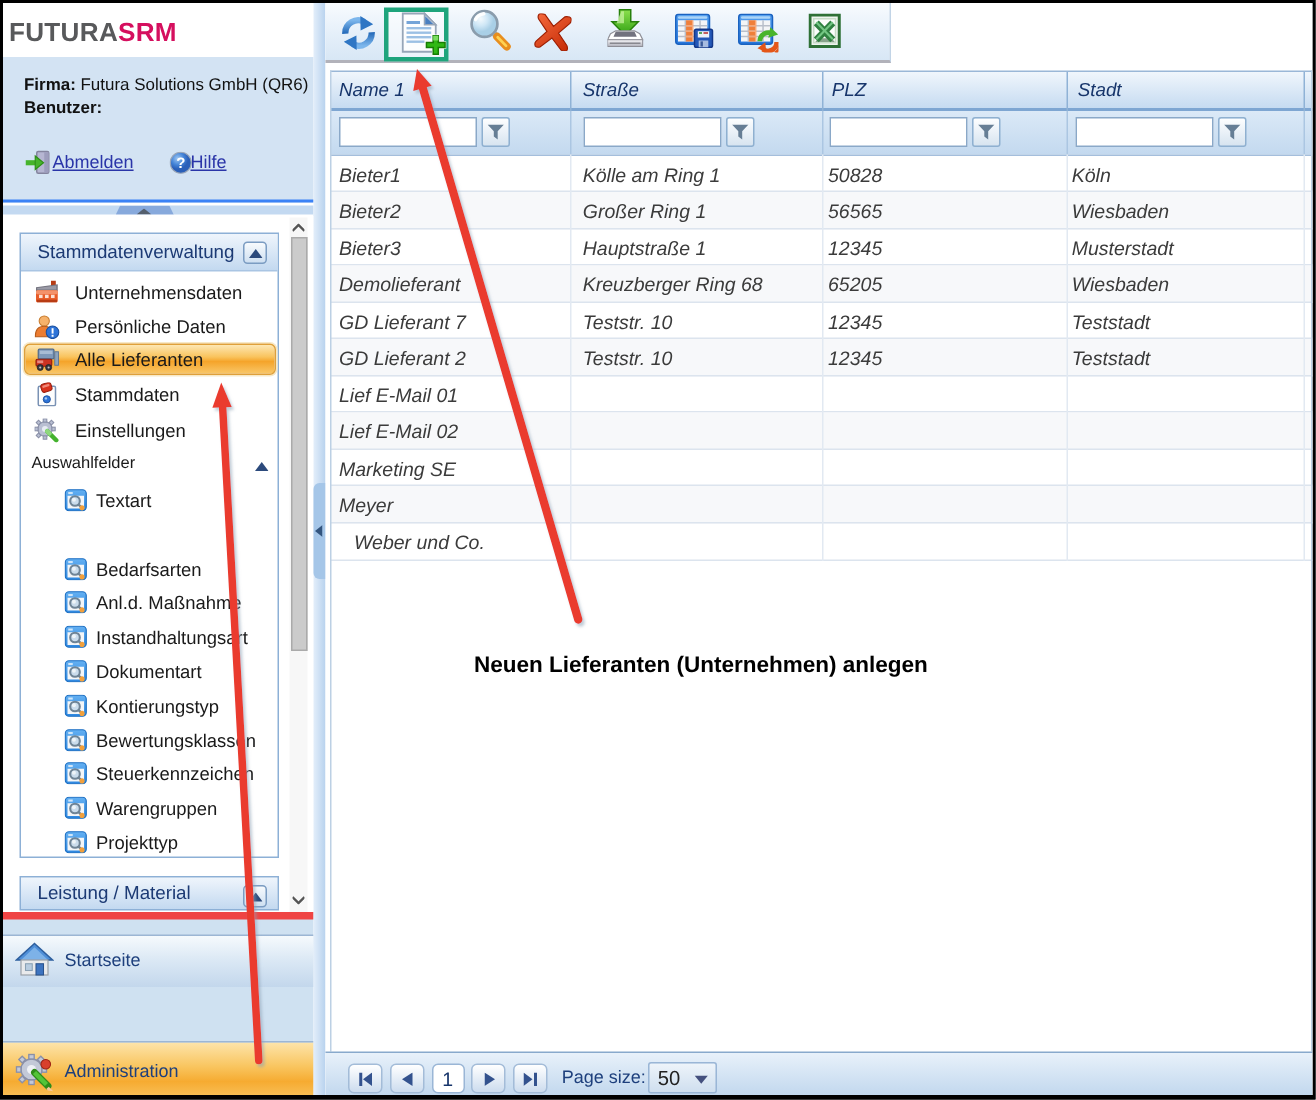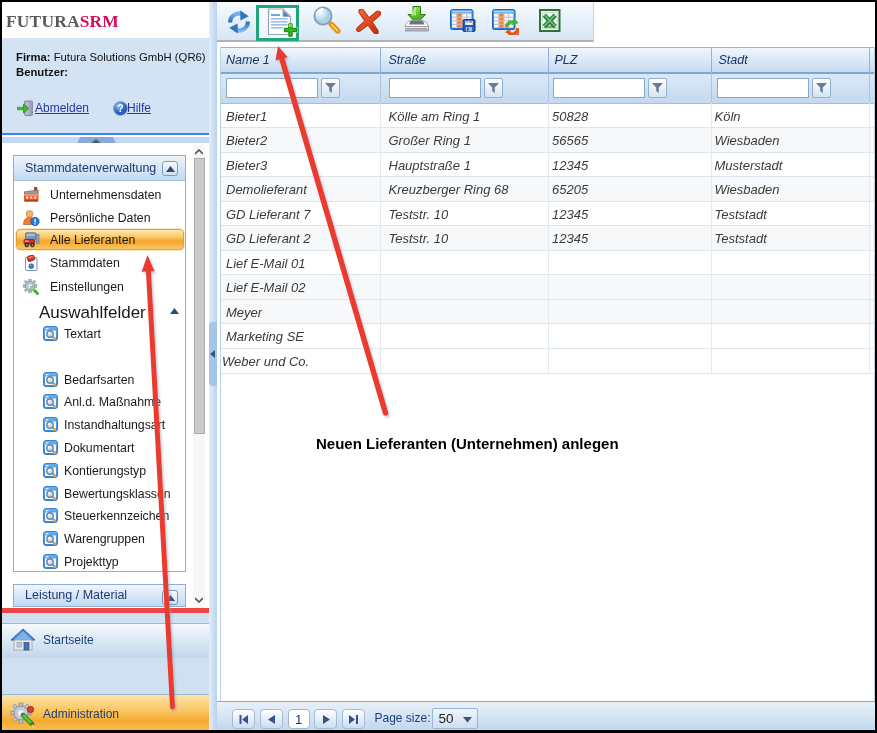--- a/index.html
+++ b/index.html
@@ -3,21 +3,21 @@
 <meta charset="utf-8">
 <style>
 * { margin:0; padding:0; box-sizing:border-box; }
 html,body { width:877px; height:733px; background:#000; overflow:hidden; }
 body { font-family:"Liberation Sans", sans-serif; }
 #wrap { position:absolute; left:2px; top:2px; width:872.5px; height:727.5px; background:#fff; overflow:hidden; }
 .abs { position:absolute; }
 
 
 #sidebar { position:absolute; left:0; top:0; width:207px; height:727.5px; background:#fff; }
-#logo { position:absolute; left:4px; top:9px; font-weight:bold; font-size:17.4px; letter-spacing:0.2px; color:#58595b;font-family:Liberation Serif, serif; }
+#logo { position:absolute; left:4px; top:9px; font-weight:bold; font-size:17.4px; letter-spacing:0.2px; color:#58595b; }
 #logo .srm { color:#d50f5e; }
 #userpanel { position:absolute; left:0; top:36px; width:207px; height:97px; background:#d3e3f3; font-size:11.3px; color:#111; border-bottom:2px solid #3b82f6; }
 #userpanel .l1 { position:absolute; left:14px; top:13px; white-space:nowrap; }
 #userpanel .l2 { position:absolute; left:14px; top:28px; font-weight:bold; }
 .linkrow { position:absolute; top:61px; left:0; width:207px; height:18px; }
 .alink { font-size:12px; color:#2a35a8; text-decoration:underline; }
 #hsplit { position:absolute; left:0; top:135px; width:207px; height:6.5px; background:#c3d9f1; }
 #hsplit .handle { position:absolute; left:75px; top:0; width:39px; height:6.5px; background:#87a9dc; clip-path:polygon(8% 0,92% 0,100% 100%,0 100%); }
 #navarea { position:absolute; left:0; top:141px; width:207px; height:465px; background:#fff; }
 
@@ -193,21 +193,21 @@
                 <rect x="10.2" y="1.6" width="2.2" height="2.2" transform="rotate(-45 11.3 2.7)"></rect>
                 <rect x="1.6" y="10.2" width="2.2" height="2.2" transform="rotate(-45 2.7 11.3)"></rect>
               </g>
               <circle cx="7" cy="7" r="2" fill="#e8ecf4"></circle>
               <line x1="8.5" y1="8.5" x2="14.5" y2="14.5" stroke="#44b22e" stroke-width="3" stroke-linecap="round"></line>
               <line x1="8.5" y1="8.5" x2="10" y2="10" stroke="#8fd87e" stroke-width="3" stroke-linecap="round"></line>
             </svg>
             <span class="tx">Einstellungen</span>
           </div>
         <div class="navitem" style="top:142.5px">
-            <span class="tx" style="left:25px;font-size:17px">Auswahlfelder</span>
+            <span class="tx" style="left:7px;font-size:11px">Auswahlfelder</span>
           <svg class="abs" style="left:156px;top:9px" width="9" height="7">
               <polygon points="4.5,0 9,6 0,6" fill="#2c4a7c"></polygon>
             </svg>
         </div>
         <div class="navitem subitem" style="top:167px">
             <svg class="ic" width="15" height="15">
               <defs>
                 <linearGradient id="wg" x1="0" y1="0" x2="0" y2="1">
                   <stop offset="0%" stop-color="#64b0f2"></stop>
                   <stop offset="100%" stop-color="#2d87e0"></stop>
@@ -670,28 +670,28 @@
             <span class="gcell" style="left:168.5px">Teststr. 10</span>
             <span class="gcell" style="left:332px">12345</span>
             <span class="gcell" style="left:494.5px">Teststadt</span>
           </div>
         <div class="grow">
             <span class="gcell" style="left:6px">Lief E-Mail 01</span>
           </div>
         <div class="grow alt">
             <span class="gcell" style="left:6px">Lief E-Mail 02</span>
           </div>
+        <div class="grow">
+            <span class="gcell" style="left:6px">Marketing SE</span>
+          </div>
         <div class="grow alt">
             <span class="gcell" style="left:6px">Meyer</span>
           </div>
         <div class="grow">
-            <span class="gcell" style="left:6px">Marketing SE</span>
-          </div>
-        <div class="grow">
-            <span class="gcell" style="left:2px">Weber und Co.</span>
+            <span class="gcell" style="left:16px">Weber und Co.</span>
           <span class="rdiv" style="left:160px;top:-245.5px"></span>
           <span class="rdiv" style="left:327.5px;top:-245.5px"></span>
           <span class="rdiv" style="left:491px;top:-245.5px"></span>
           <span class="rdiv" style="left:648.5px;top:-245.5px"></span>
         </div>
       </div>
       <span class="gl" style="left:0;top:0;height:654px"></span>
       <span class="gl" style="left:653.5px;top:0;height:654px"></span>
     </div>
     <div id="pager">

